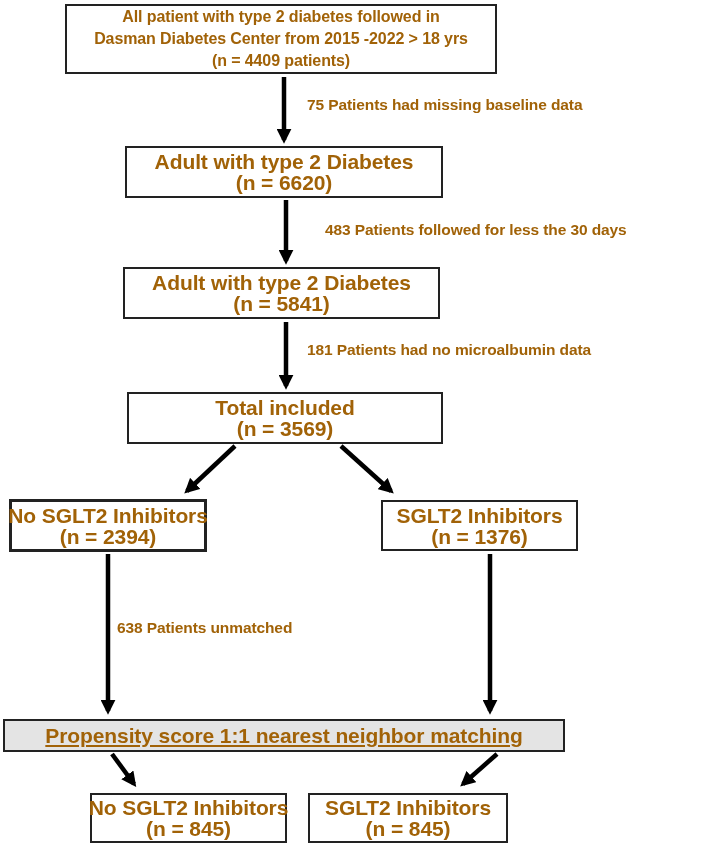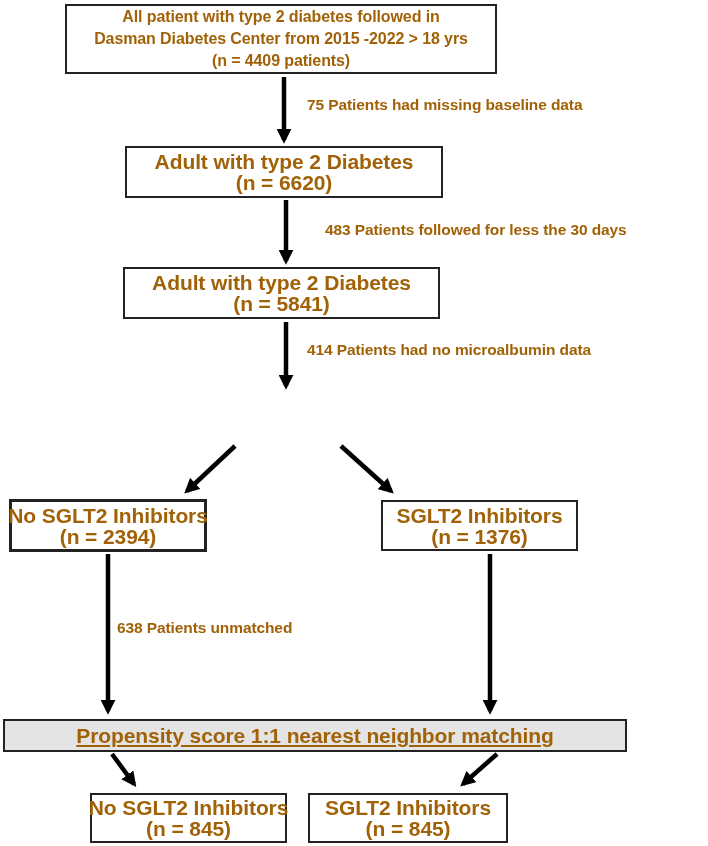--- a/index.html
+++ b/index.html
@@ -32,21 +32,21 @@
     box-sizing: border-box;
     letter-spacing: -0.1px;
   }
   .box span { display: block; white-space: nowrap; }
   #box-all-patients   { left: 65px;  top: 4px;   width: 432px; height: 70px; font-size: 16px; line-height: 22px; }
   #box-adult-4320     { left: 125px; top: 146px; width: 318px; height: 52px; }
   #box-adult-3837     { left: 123px; top: 267px; width: 317px; height: 52px; }
   #box-total-included { left: 127px; top: 392px; width: 316px; height: 52px; }
   #box-no-sglt2-1687  { left: 9px;   top: 499px; width: 198px; height: 53px; border-width: 3px; }
   #box-sglt2-1551     { left: 381px; top: 500px; width: 197px; height: 51px; }
-  #box-matching       { left: 3px;   top: 719px; width: 624px; height: 33px; background: #e4e4e4; }
+  #box-matching       { left: 3px;   top: 719px; width: 562px; height: 33px; background: #e4e4e4; }
   #box-matching span  { text-decoration: underline; text-decoration-thickness: 2px; text-underline-offset: 2px; }
   #box-no-sglt2-845   { left: 90px;  top: 793px; width: 197px; height: 50px; }
   #box-sglt2-845      { left: 308px; top: 793px; width: 200px; height: 50px; }
   .edge-label {
     position: absolute;
     font-size: 15.5px;
     line-height: 18px;
     white-space: nowrap;
     letter-spacing: -0.1px;
   }
@@ -89,20 +89,24 @@
   <div class="box" id="box-adult-4320">
     <span>Adult with type 2 Diabetes</span>
     <span>(n = 6620)</span>
   </div>
 
   <div class="box" id="box-adult-3837">
     <span>Adult with type 2 Diabetes</span>
     <span>(n = 5841)</span>
   </div>
 
+  <div class="box" id="box-total-included">
+    <span>Total included</span>
+    <span>(n = 3569)</span>
+  </div>
 
   <div class="box" id="box-no-sglt2-1687">
     <span>No SGLT2 Inhibitors</span>
     <span>(n = 2394)</span>
   </div>
 
   <div class="box" id="box-sglt2-1551">
     <span>SGLT2 Inhibitors</span>
     <span>(n = 1376)</span>
   </div>
@@ -116,16 +120,16 @@
     <span>(n = 845)</span>
   </div>
 
   <div class="box" id="box-sglt2-845">
     <span>SGLT2 Inhibitors</span>
     <span>(n = 845)</span>
   </div>
 
   <div class="edge-label" id="label-missing-baseline">75 Patients had missing baseline data</div>
   <div class="edge-label" id="label-less-30-days">483 Patients followed for less the 30 days</div>
-  <div class="edge-label" id="label-no-microalbumin">414 Patients had no microalbumin data</div>
+  <div class="edge-label" id="label-no-microalbumin">181 Patients had no microalbumin data</div>
   <div class="edge-label" id="label-unmatched-842">638 Patients unmatched</div>
 
 </div>
 
 </body></html>

